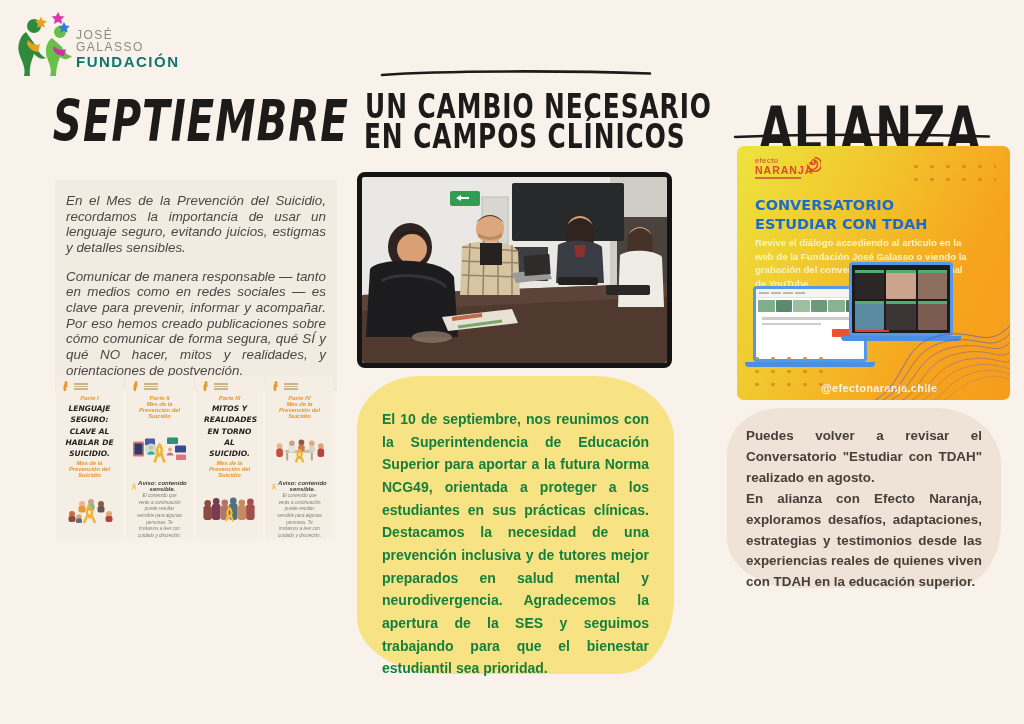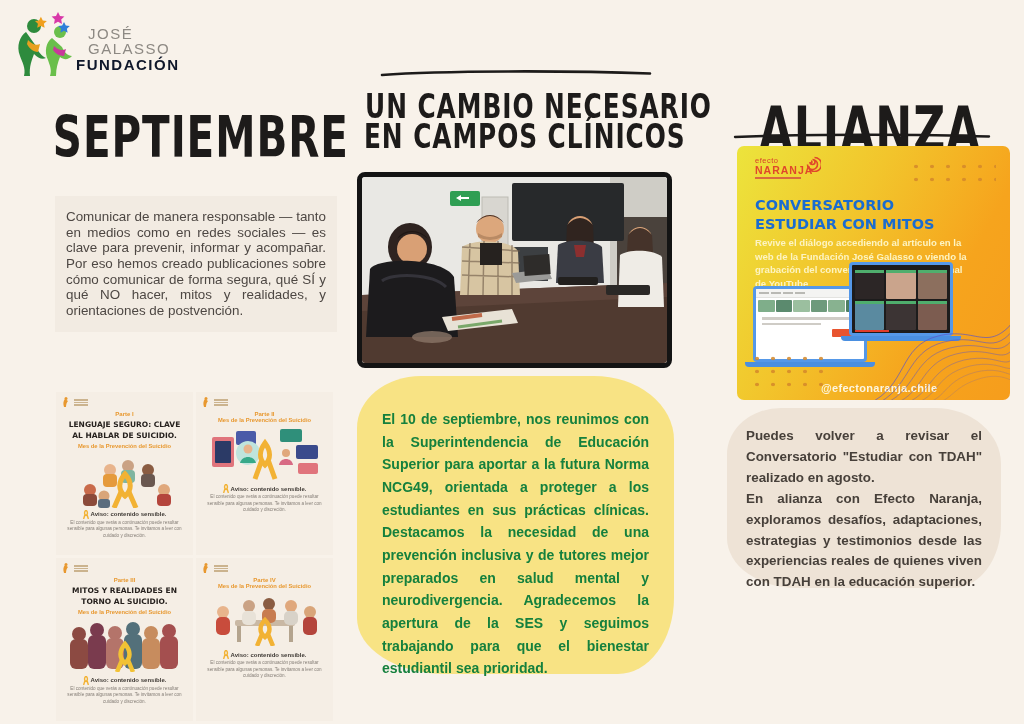--- a/index.html
+++ b/index.html
@@ -6,32 +6,32 @@
   html,body { width:1024px; height:724px; }
   .page {
     position:relative; width:1024px; height:724px;
     background:#f8f2ea; overflow:hidden;
     font-family:"Liberation Sans", sans-serif; color:#4d4743;
   }
   
   .logo { position:absolute; left:12px; top:8px; width:210px; height:72px; display:flex; align-items:center; }
   .logo-figures { width:64px; height:68px; flex:0 0 64px; }
   .logo-text { line-height:1.02; padding-top:10px; letter-spacing:1.5px; }
-  .logo-text .lt-gray { font-size:15px; color:#8d8983;margin-left:12px; }
-  .logo-text .lt-green { font-size:15px; font-weight:bold; color:#0f172a; }
+  .logo-text .lt-gray { font-size:12px; color:#8d8983; }
+  .logo-text .lt-green { font-size:15px; font-weight:bold; color:#0f766e; }
   
   .marker { font-family:"DejaVu Sans", sans-serif; font-weight:bold; color:#1d1b1a; }
   .marker > span { display:inline-block; transform:scale(0.92,1.28); letter-spacing:1px; white-space:nowrap; }
   
-  .col-left { position:absolute; left:40px; top:112px; width:300px; }
+  .col-left { position:absolute; left:40px; top:96px; width:300px;font-style:italic; }
   .title-sept { text-align:center; font-size:44px; }
   .intro { position:absolute; left:15px; top:84px; width:282px; background:#f2ebe2; padding:13px 11px; }
   .intro p { font-size:13.4px; line-height:1.17; text-align:justify; color:#4d4743; }
   .intro p + p { margin-top:13px; }
-  .cards { position:absolute; left:16px; top:280px; width:277px; display:grid; grid-template-columns:1fr 1fr; gap:3px; }
+  .cards { position:absolute; left:16px; top:280px; width:277px; display:grid; grid-template-columns:1fr 1fr 1fr 1fr; gap:3px; }
   .card { background:#f5eee5; height:163px; padding:5px 6px; position:relative; overflow:hidden; text-align:center; }
   .card-logo { position:absolute; left:6px; top:5px; display:flex; align-items:center; gap:2px; }
   .card-logo .bars i { display:block; width:14px; height:1.5px; background:#cbb38e; margin:1px 0; }
   .card-part { margin-top:14px; font-size:6px; font-weight:bold; color:#e8982f; }
   .card-title { margin:2px 2px 1px; font-size:7.5px; font-weight:bold; color:#26211e; line-height:1.5; font-family:"DejaVu Sans",sans-serif; }
   .card-sub { font-size:5.8px; font-weight:bold; color:#e8982f; }
   .card-illus { height:56px; margin:3px 0 2px; display:flex; align-items:center; justify-content:center; }
   .card-aviso { display:flex; align-items:center; justify-content:center; gap:2px; font-size:6px; font-weight:bold; color:#3f3a35; }
   .card-detail { margin-top:1px; font-size:4.6px; color:#847d76; line-height:1.45; padding:0 5px; }
   
@@ -103,20 +103,21 @@
       <div class="lt-gray">JOSÉ</div>
       <div class="lt-gray">GALASSO</div>
       <div class="lt-green">FUNDACIÓN</div>
     </div>
   </header>
 
   <section class="col-left">
     <h1 class="marker title-sept"><span>SEPTIEMBRE</span></h1>
 
     <div class="intro">
+      <p>En el Mes de la Prevención del Suicidio, recordamos la importancia de usar un lenguaje seguro, evitando juicios, estigmas y detalles sensibles.</p>
       <p>Comunicar de manera responsable — tanto en medios como en redes sociales — es clave para prevenir, informar y acompañar. Por eso hemos creado publicaciones sobre cómo comunicar de forma segura, qué SÍ y qué NO hacer, mitos y realidades, y orientaciones de postvención.</p>
     </div>
 
     <div class="cards">
 
       <article class="card">
         <div class="card-logo">
           <svg width="10" height="11" viewBox="0 0 10 11">
               <path d="M3 2 C1 4 1 7 2 10 L4 10 C4 7 5 5 6 4 Z" fill="#e8982f"></path>
               <circle cx="4" cy="1.6" r="1.5" fill="#e8982f"></circle>
@@ -354,21 +355,21 @@
         <div class="en2">NARANJA</div>
         <div class="en-bar"></div>
       </div>
       <svg class="en-swirl" width="20" height="20" viewBox="0 0 20 20">
         <path d="M10 10 m0 -1 a1 1 0 1 1 -1 1 a2.5 2.5 0 1 0 2.5 -2.5 a5 5 0 1 1 -5 5 a7 7 0 1 0 7 -7" stroke="#e0472b" stroke-width="1.6" fill="none"></path>
       </svg>
       <div class="dots dots-tr"></div>
 
       <div class="poster-head">
         <div>CONVERSATORIO</div>
-        <div>ESTUDIAR CON MITOS</div>
+        <div>ESTUDIAR CON TDAH</div>
       </div>
       <div class="poster-body">Revive el diálogo accediendo al artículo en la web de la Fundación José Galasso o viendo la grabación del conversatorio en nuestro canal de YouTube</div>
 
       <div class="laptop lap-left">
         <div class="screen">
           <div class="site-head">
               <i></i>
               <i></i>
               <i></i>
               <i></i>

